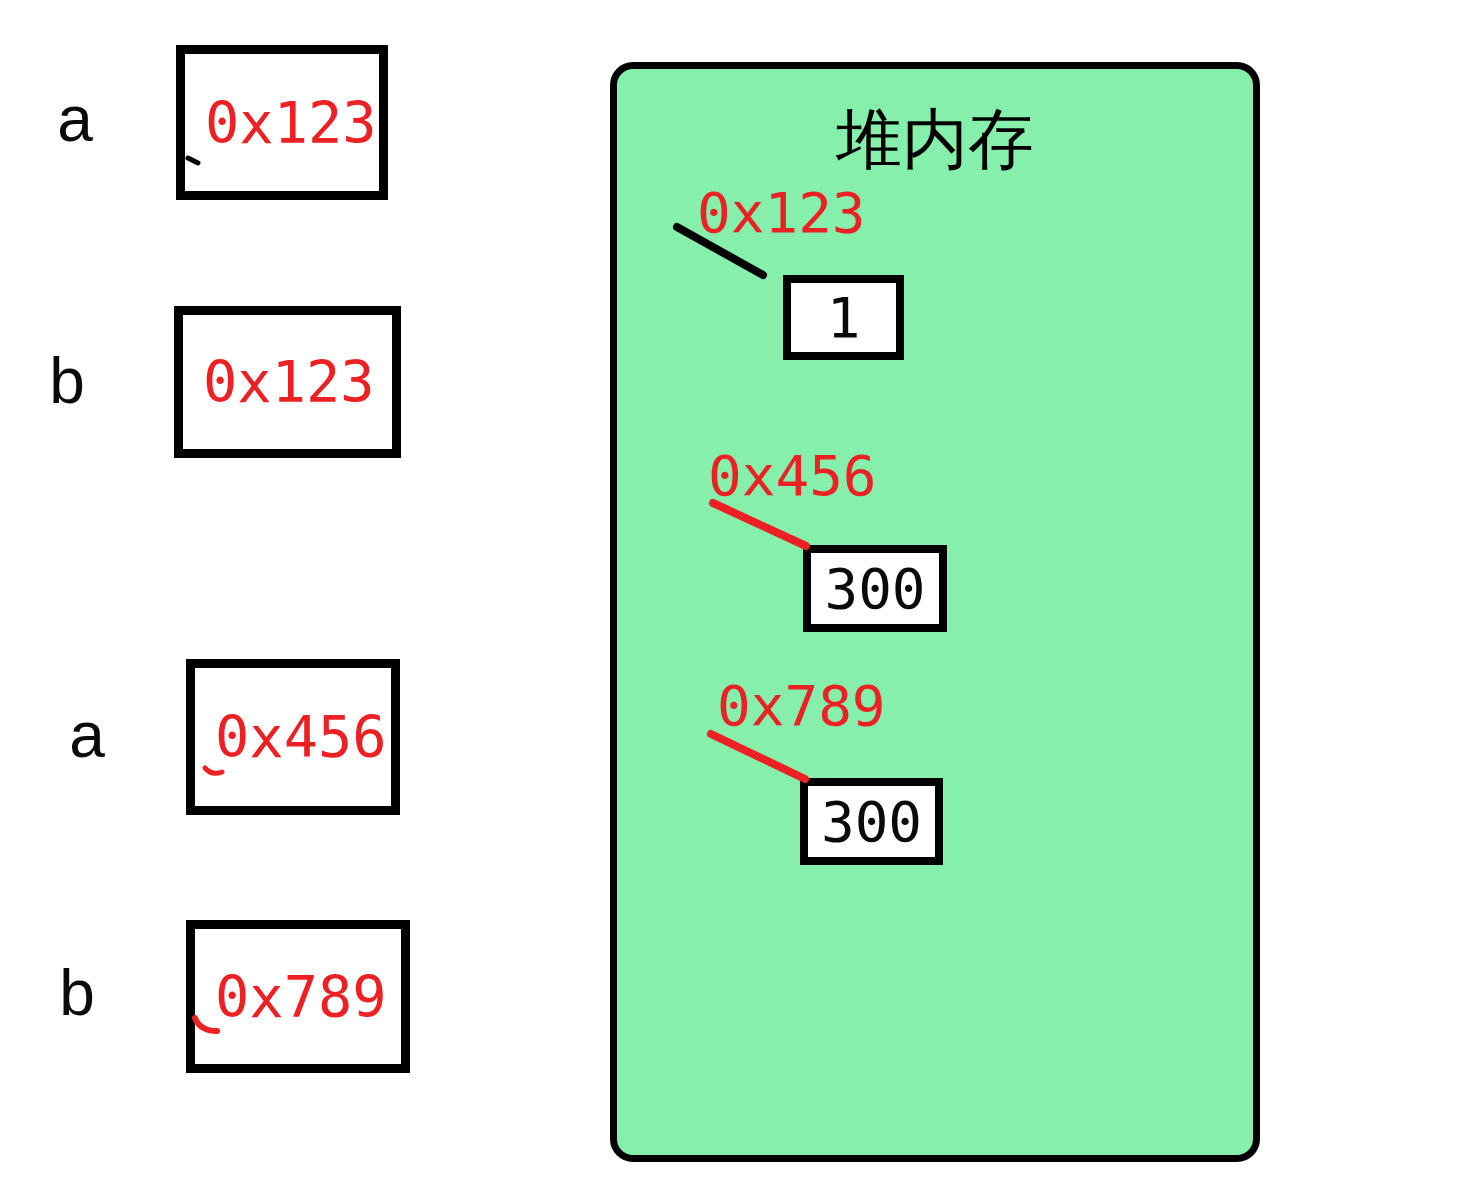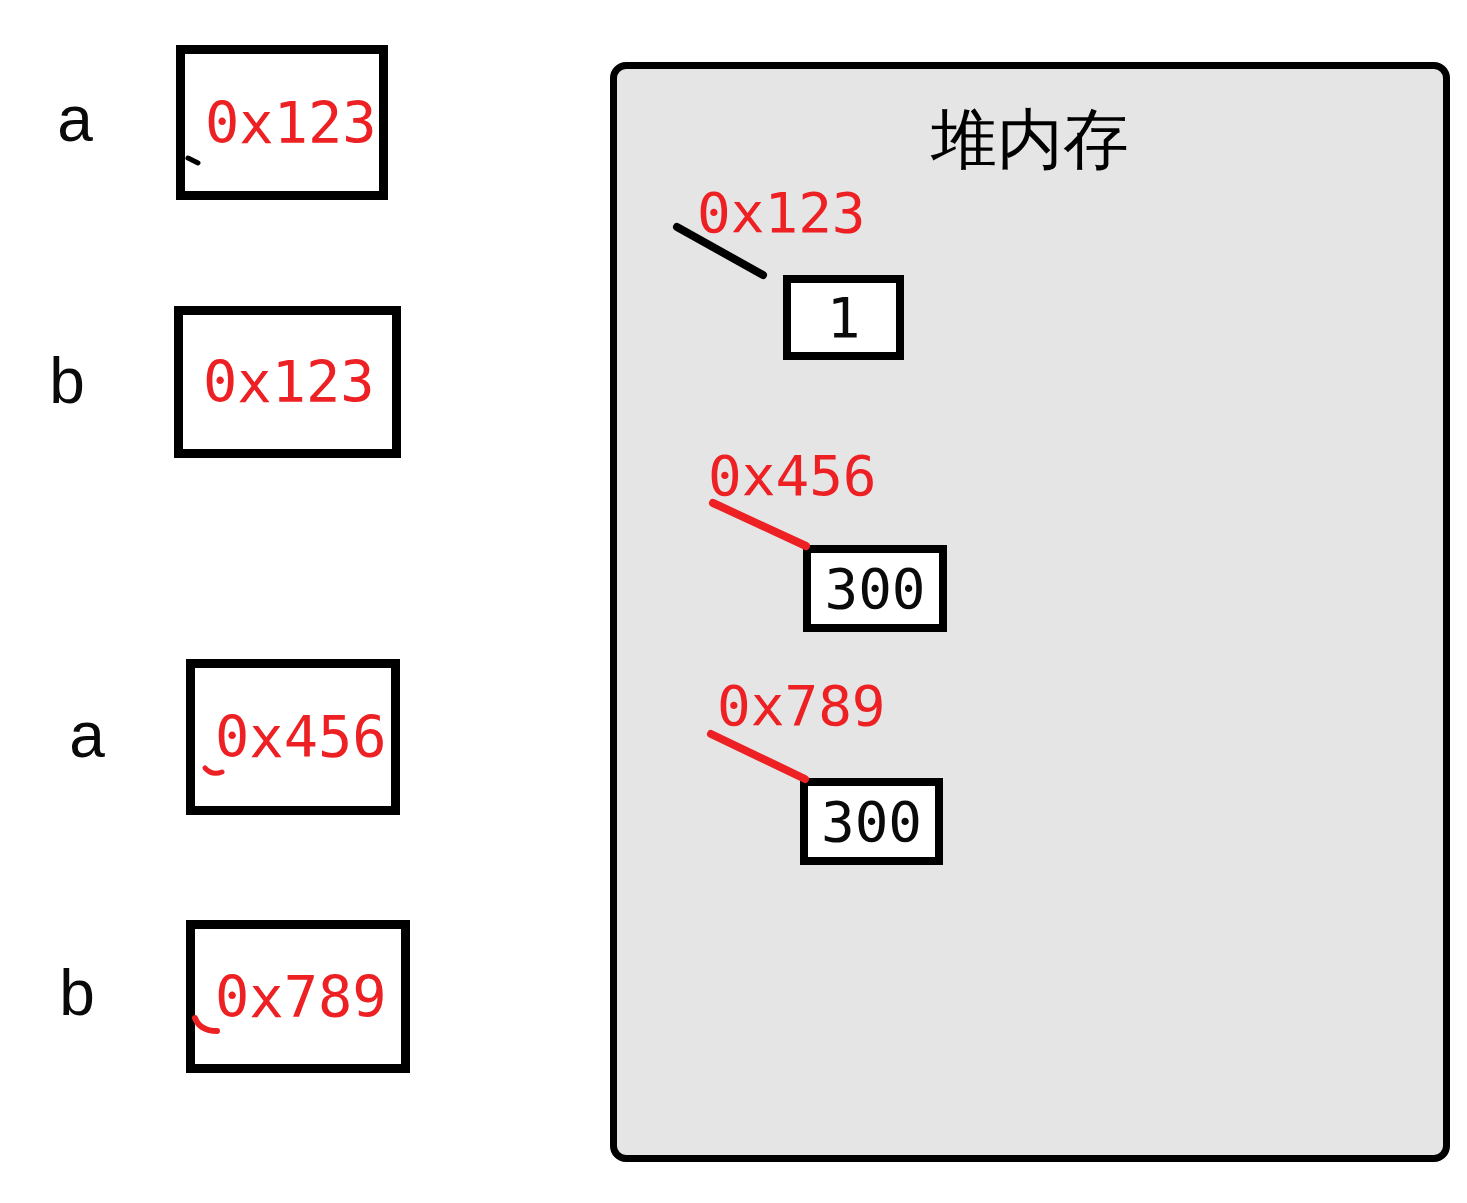--- a/index.html
+++ b/index.html
@@ -38,26 +38,26 @@
     font-family: "DejaVu Sans Mono", monospace;
     font-size: 57px;
     color: #ed2024;
     white-space: nowrap;
   }
   
   .heap {
     position: absolute;
     left: 610px;
     top: 62px;
-    width: 840px;
+    width: 650px;
     height: 1100px;
     border: 7px solid #000000;
-    border-radius: 16px;
+    border-radius: 23px;
     box-sizing: border-box;
-    background: #e5e5e5;
+    background: #86efac;
   }
   .heap-title {
     position: absolute;
     left: 0;
     top: 26px;
     width: 100%;
     text-align: center;
     font-size: 66px;
     color: #000000;
     font-family: "DejaVu Sans", sans-serif;

